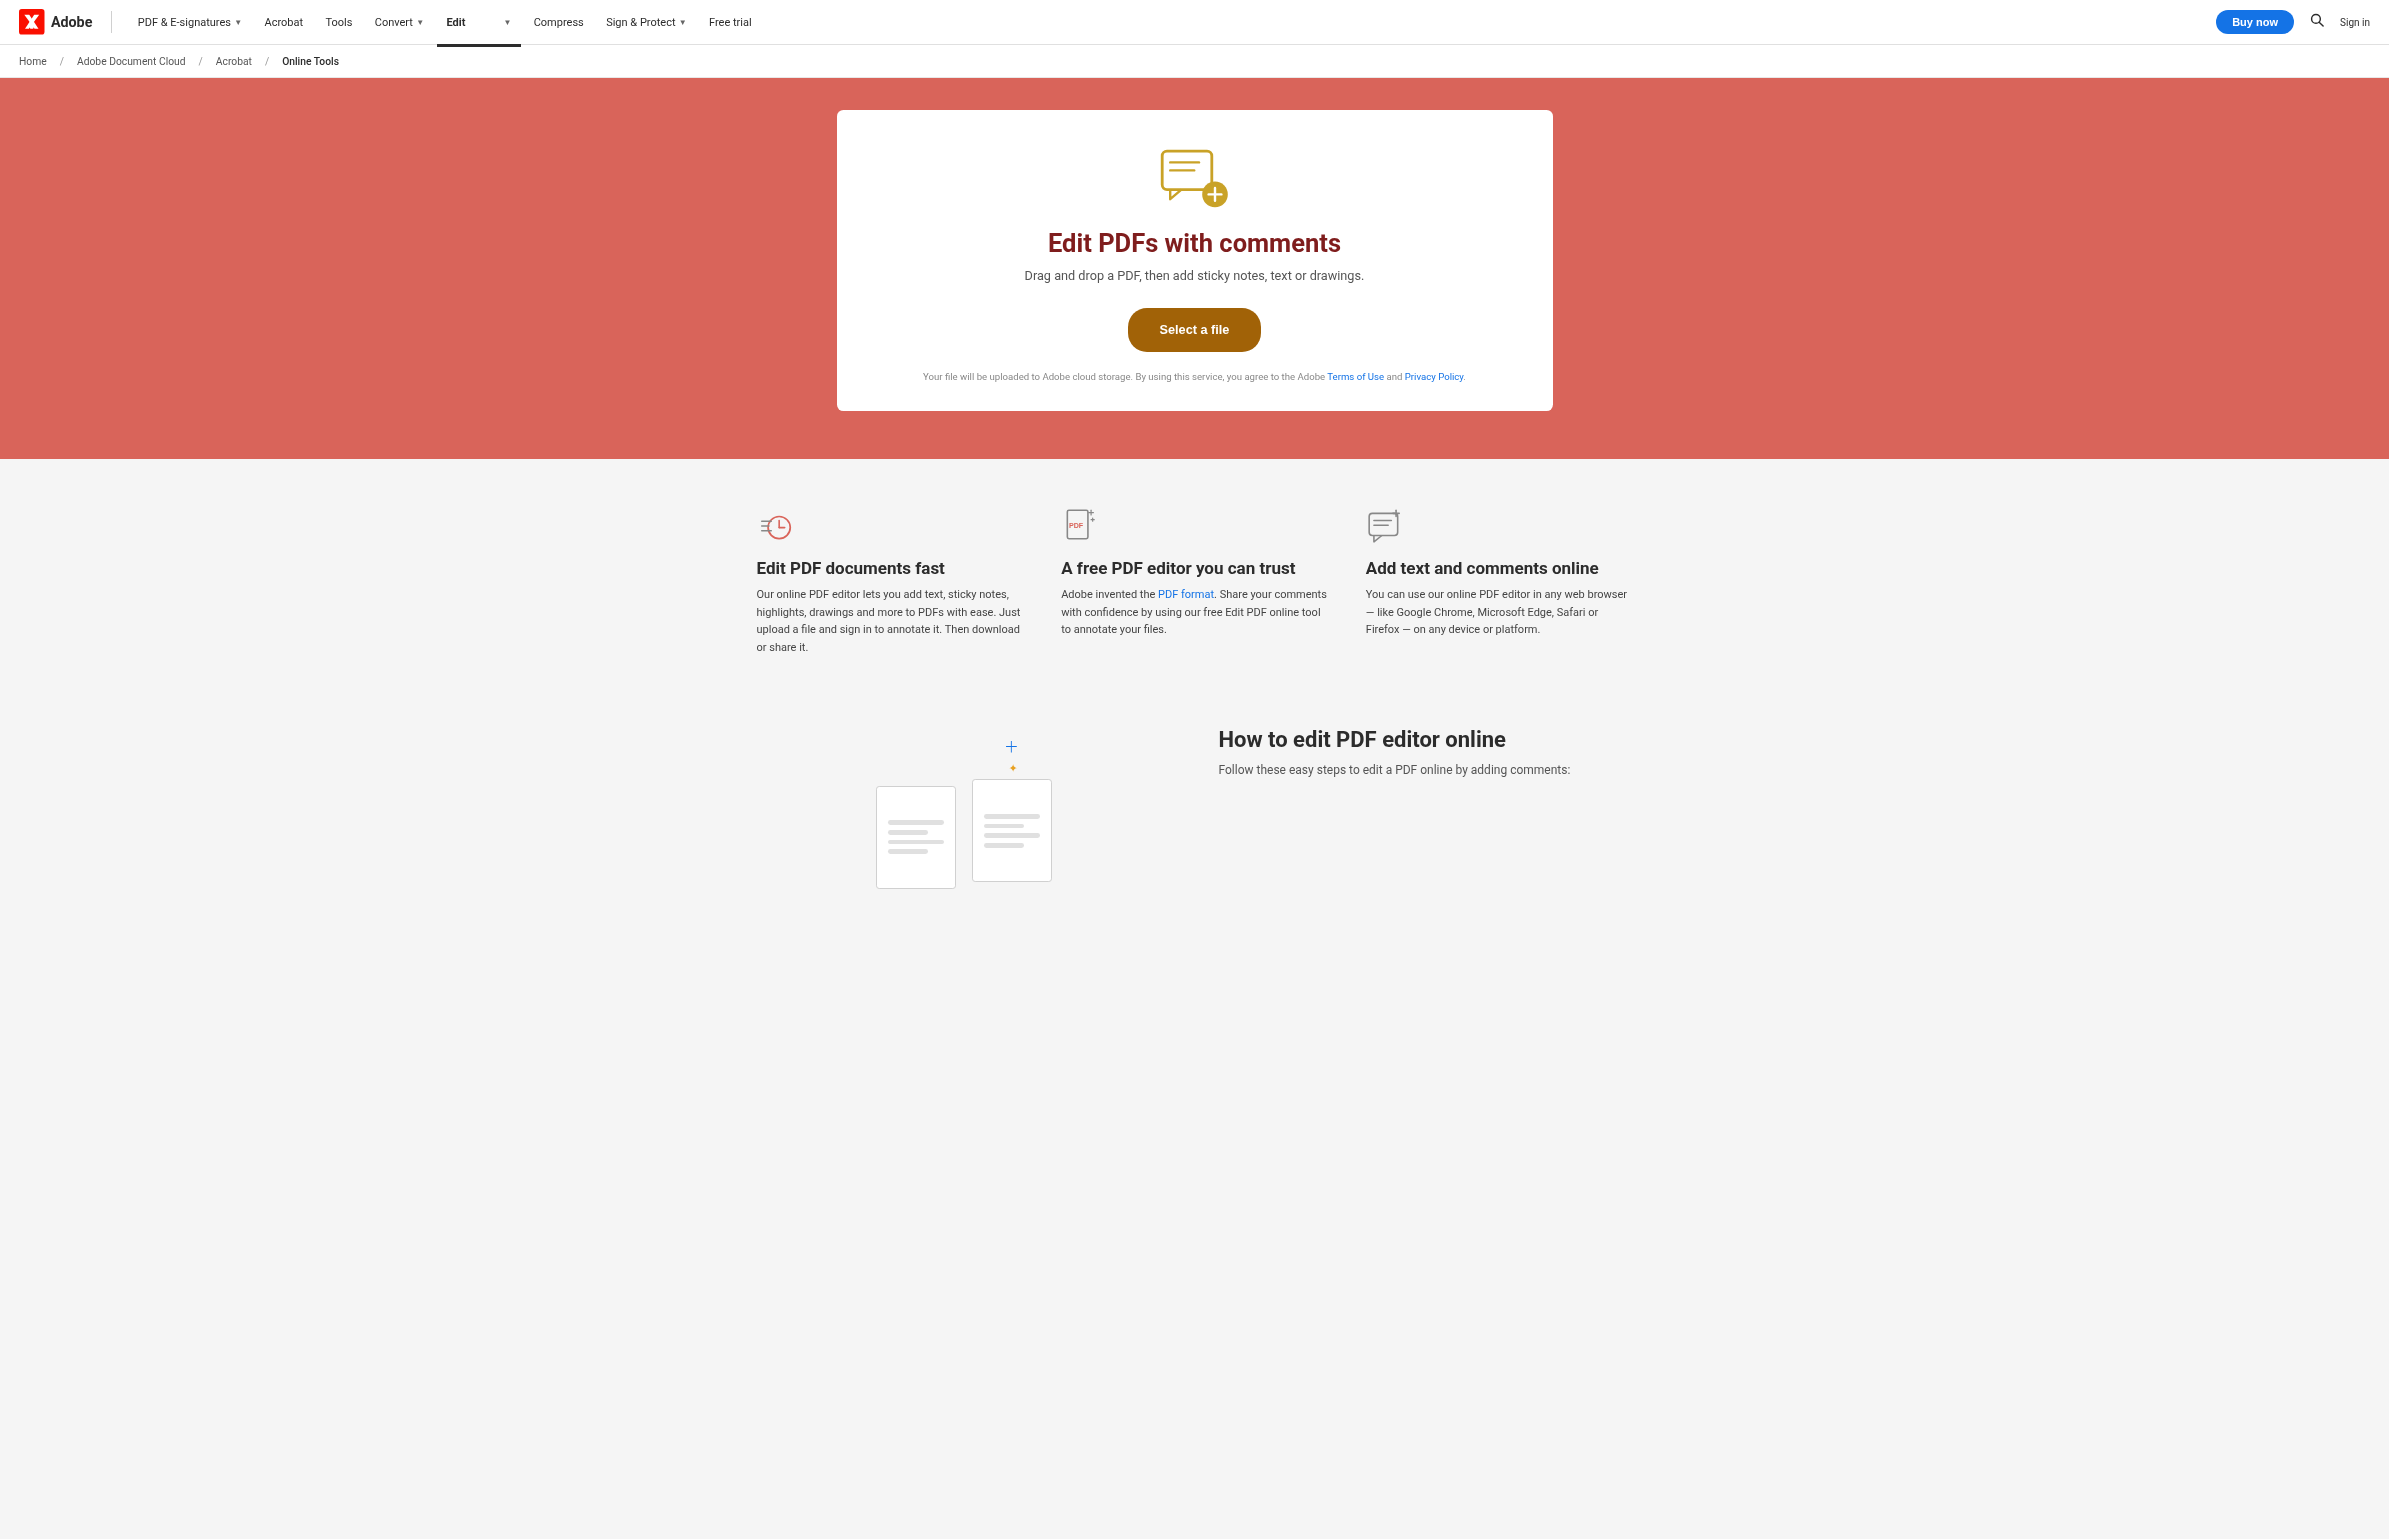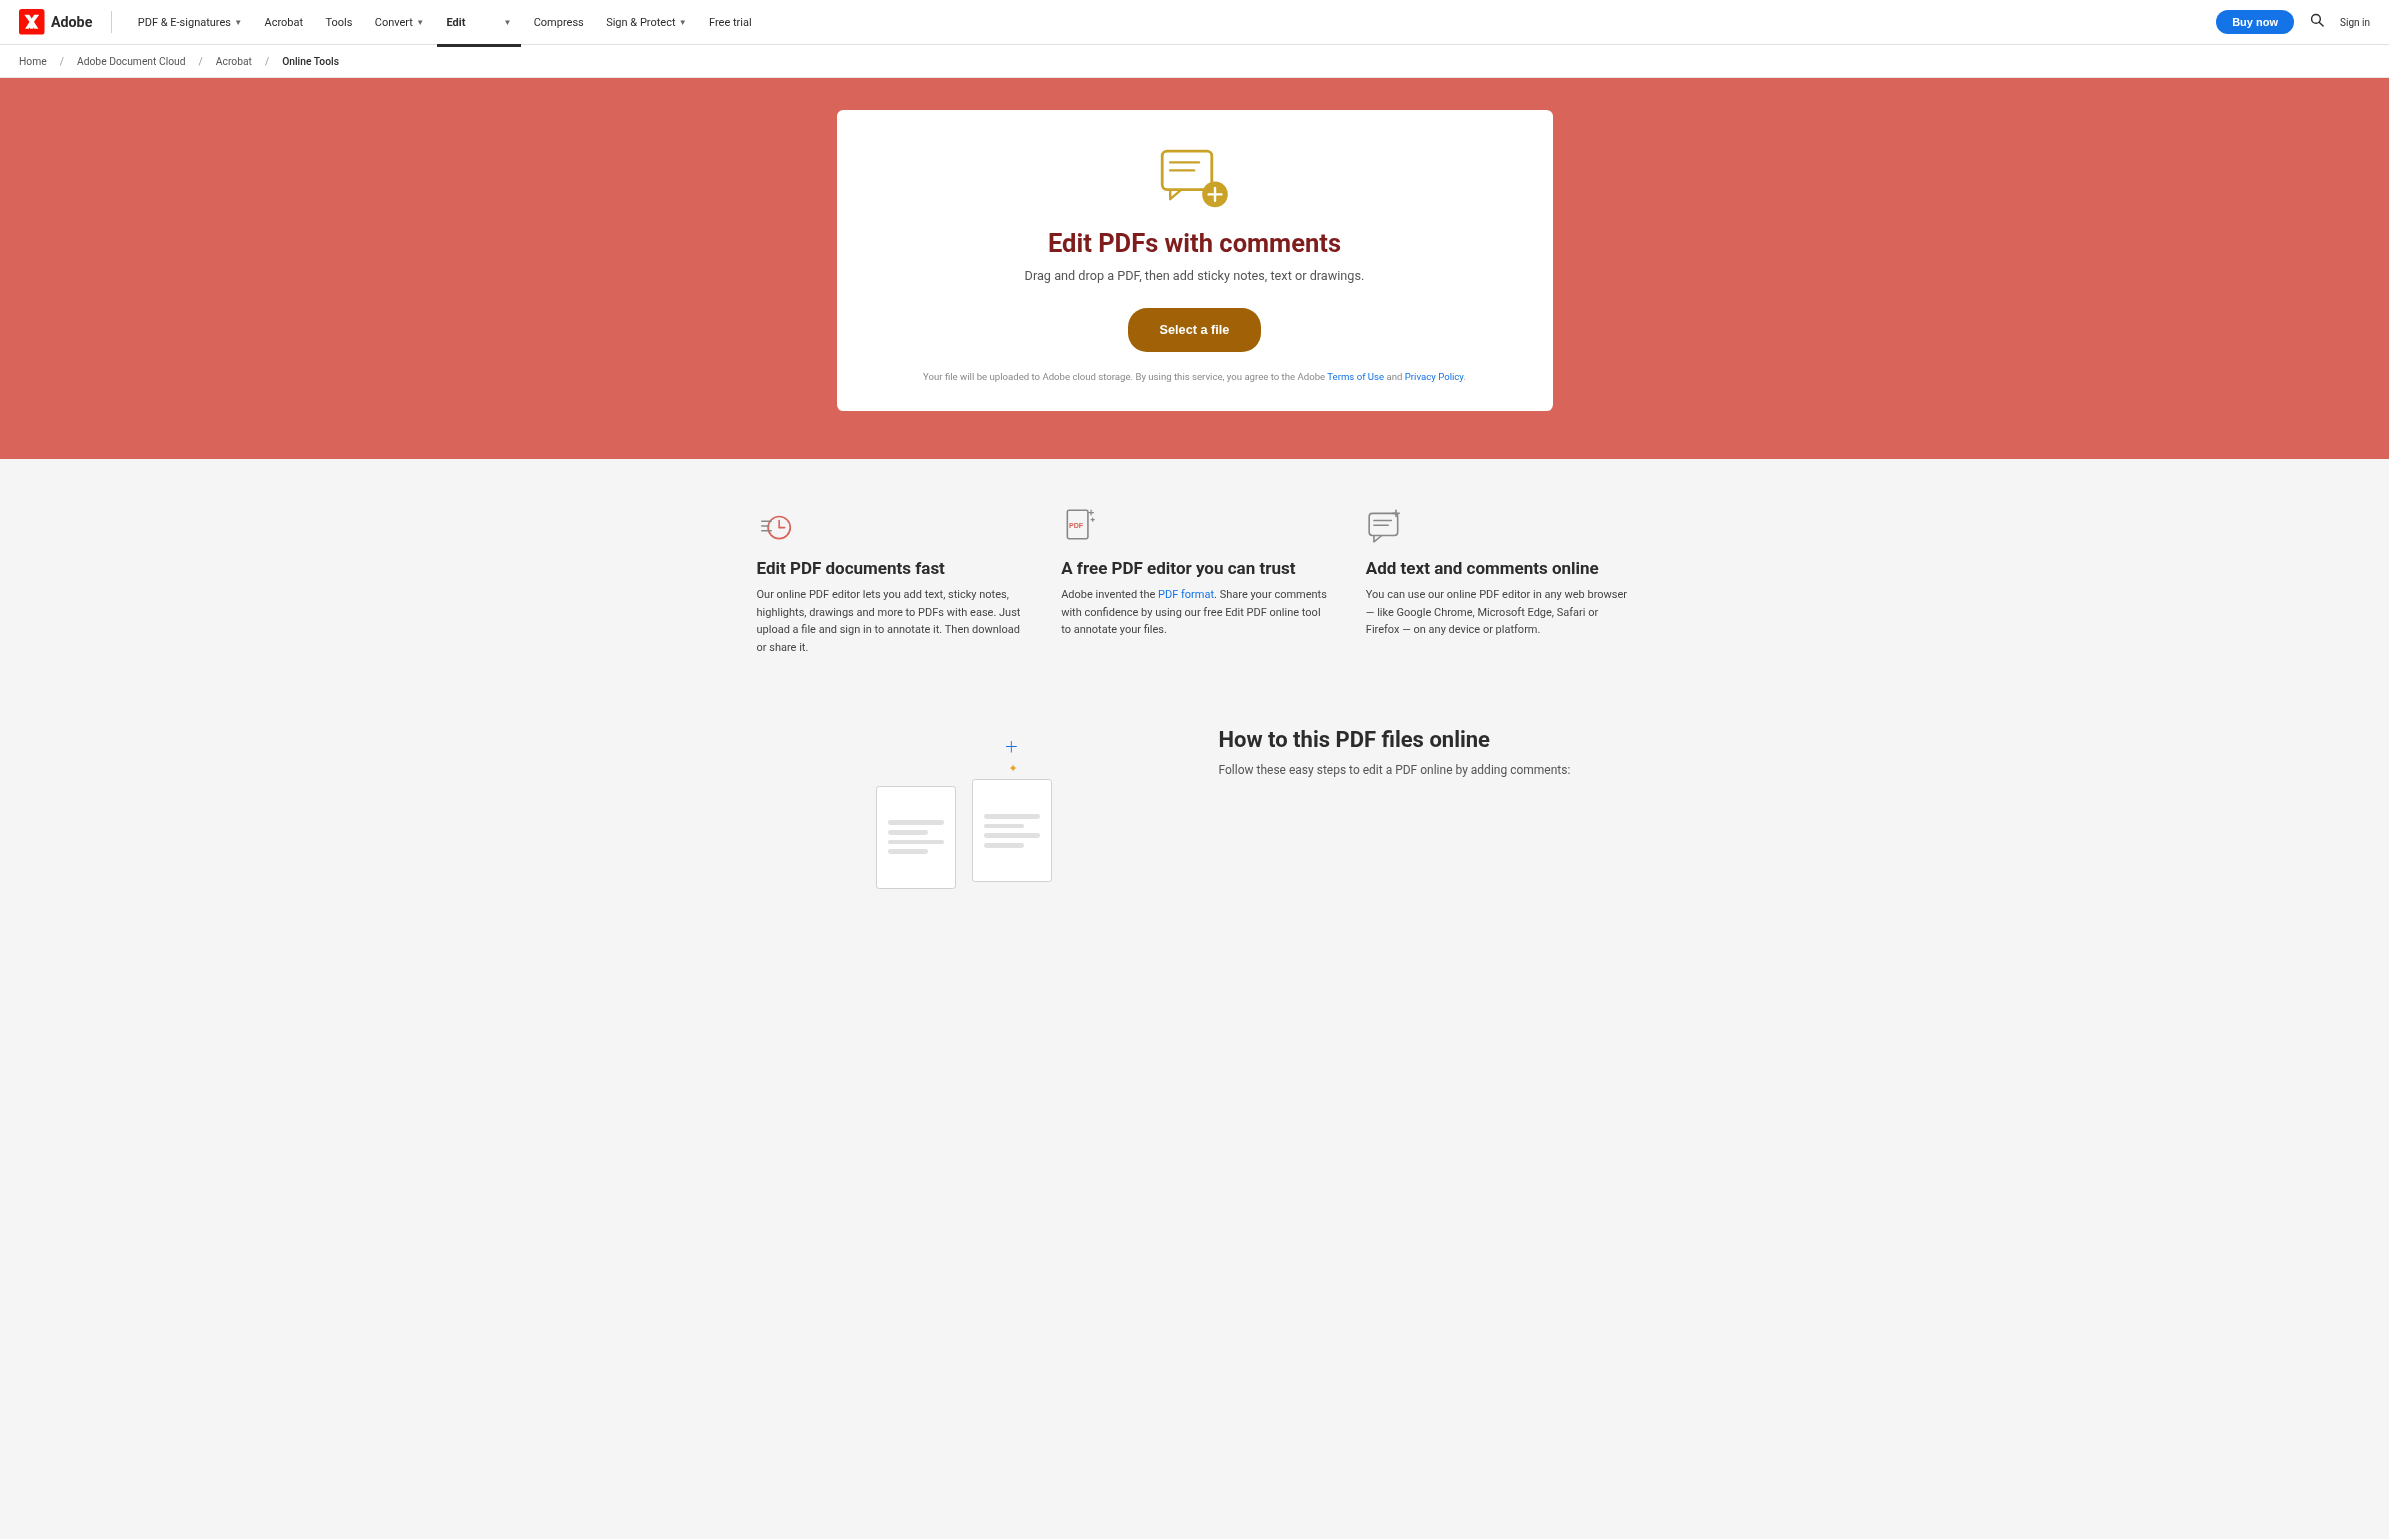--- a/index.html
+++ b/index.html
@@ -453,18 +453,18 @@
           <div class="pdf-doc-lines">
             <div class="pdf-doc-line"></div>
             <div class="pdf-doc-line short"></div>
             <div class="pdf-doc-line"></div>
             <div class="pdf-doc-line short"></div>
           </div>
         </div>
       </div>
     </div>
     <div class="howto-text">
-      <h2 class="howto-title">How to this PDF files online</h2>
+      <h2 class="howto-title">How to edit PDF editor online</h2>
       <p class="howto-subtitle">Follow these easy steps to edit a PDF online by adding comments:</p>
     </div>
   </div>
 </section>
 
 
 </body></html>

